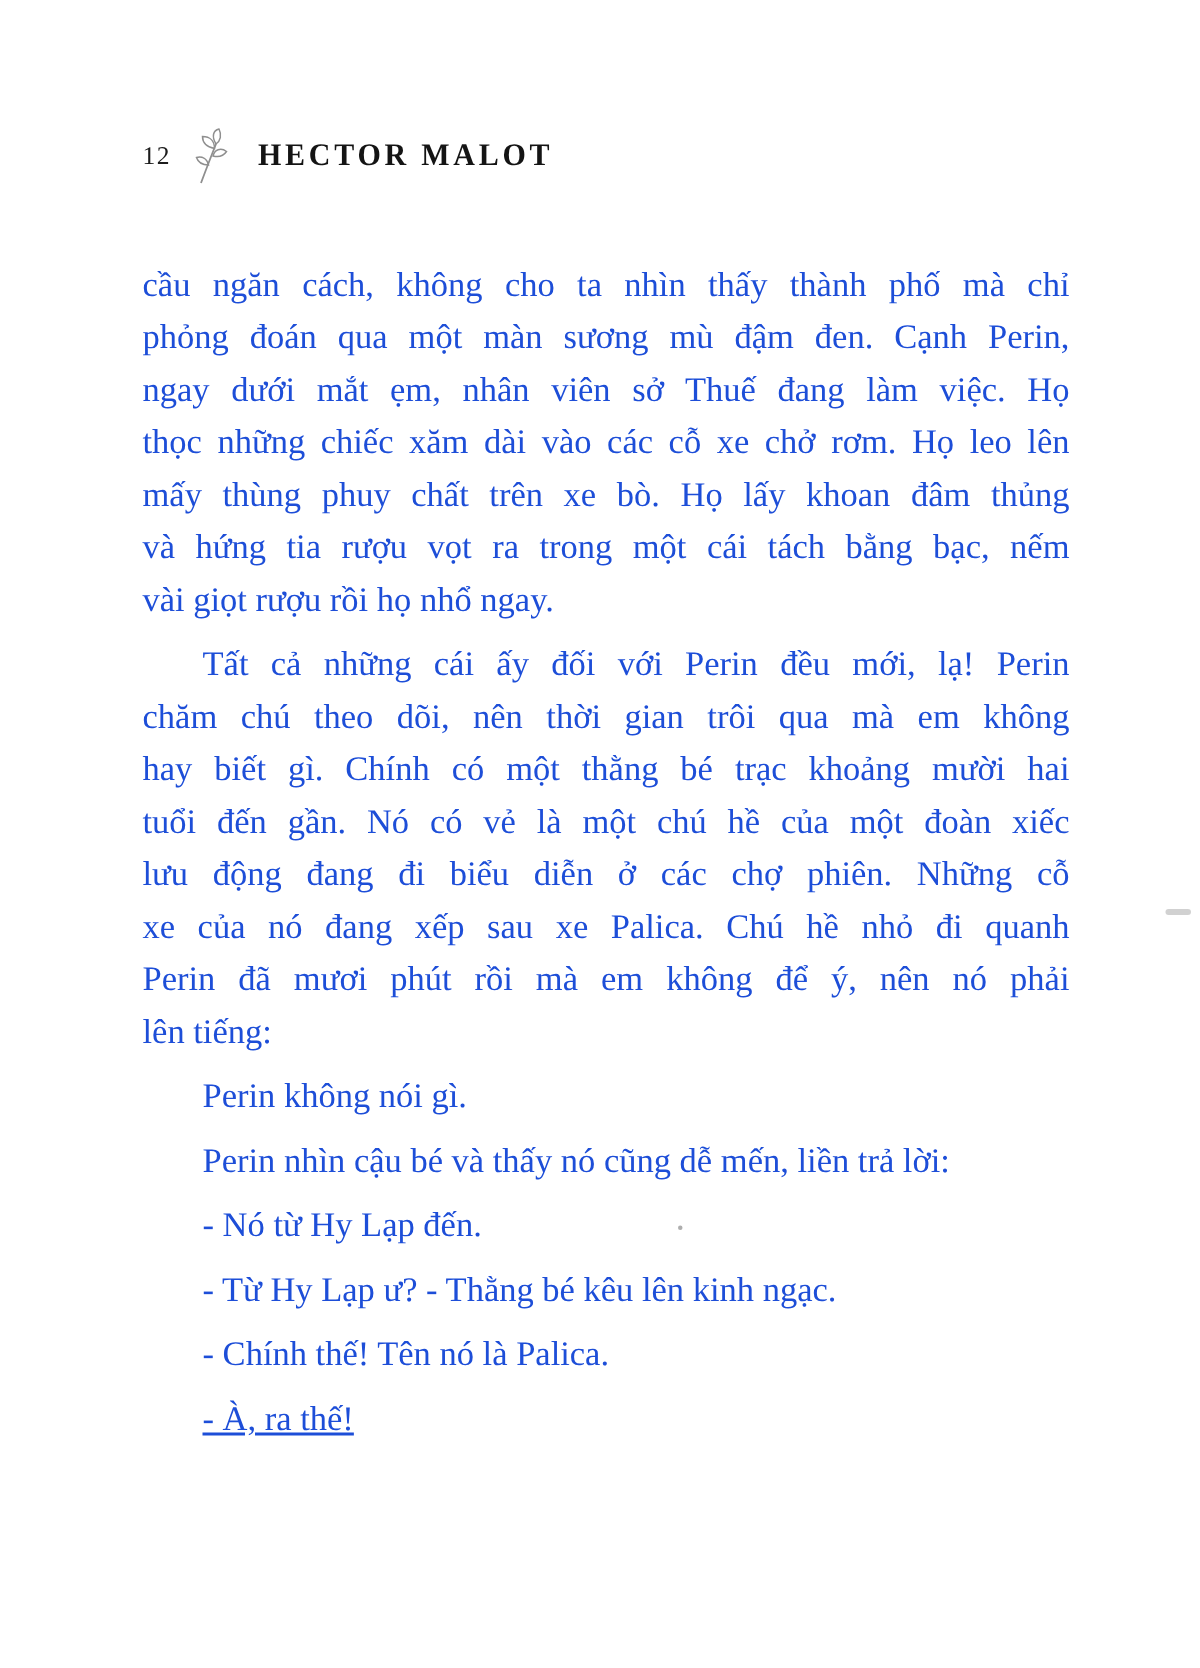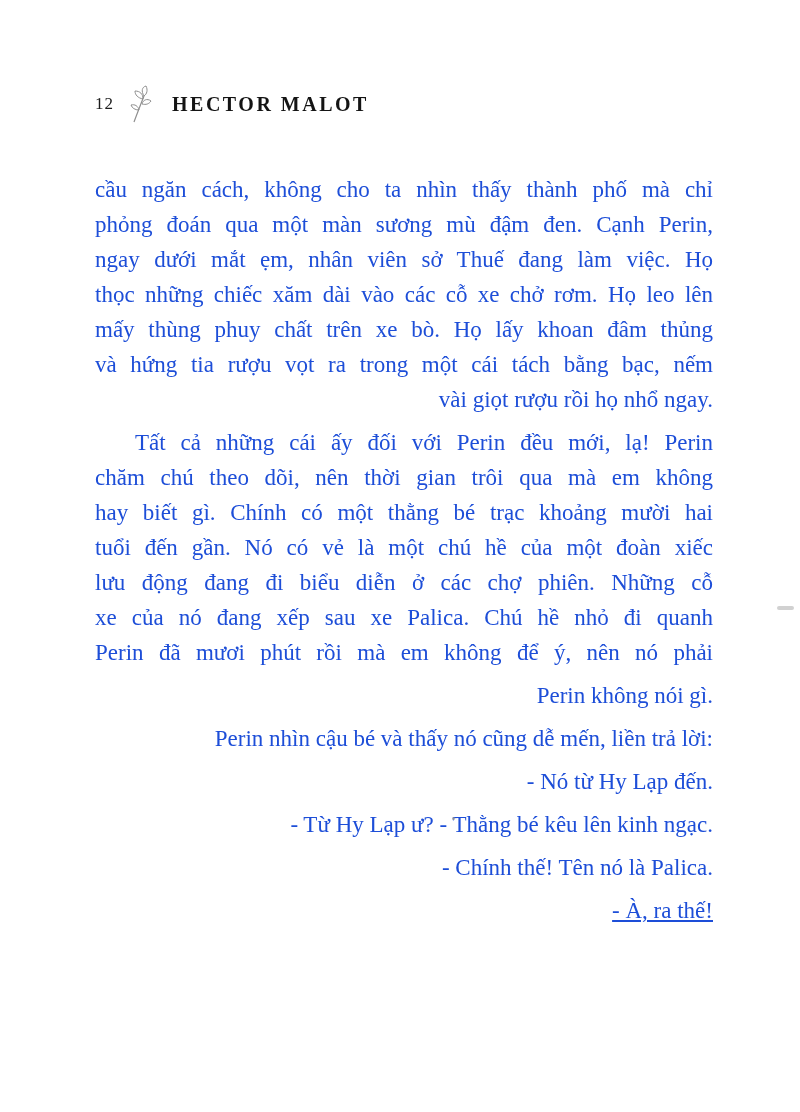--- a/index.html
+++ b/index.html
@@ -50,21 +50,21 @@
     color: #1d4ed8;
     margin-top: 32px;
   }
   .para { margin: 0 0 8px 0; }
   .para:last-child { margin-bottom: 0; text-decoration: underline; }
   .line { width: 100%; }
   .line.just {
     text-align: justify;
     text-align-last: justify;
   }
-  .line.left { text-align: right; }
+  .line.left { text-align: left; }
   .line.indent { text-indent: 40px; }
   .artifact-dash {
     position: absolute;
     left: 777px; top: 606px;
     width: 17px; height: 4px;
     background: #bdbdbd;
     opacity: 0.7;
     border-radius: 2px;
   }
   .artifact-dot {
@@ -104,20 +104,21 @@
         <div class="line left">vài giọt rượu rồi họ nhổ ngay.</div>
       </div>
       <div class="para">
         <div class="line just indent">Tất cả những cái ấy đối với Perin đều mới, lạ! Perin</div>
         <div class="line just">chăm chú theo dõi, nên thời gian trôi qua mà em không</div>
         <div class="line just">hay biết gì. Chính có một thằng bé trạc khoảng mười hai</div>
         <div class="line just">tuổi đến gần. Nó có vẻ là một chú hề của một đoàn xiếc</div>
         <div class="line just">lưu động đang đi biểu diễn ở các chợ phiên. Những cỗ</div>
         <div class="line just">xe của nó đang xếp sau xe Palica. Chú hề nhỏ đi quanh</div>
         <div class="line just">Perin đã mươi phút rồi mà em không để ý, nên nó phải</div>
+        <div class="line left">lên tiếng:</div>
       </div>
       <div class="para">
         <div class="line left indent">Perin không nói gì.</div>
       </div>
       <div class="para">
         <div class="line left indent">Perin nhìn cậu bé và thấy nó cũng dễ mến, liền trả lời:</div>
       </div>
       <div class="para">
         <div class="line left indent">- Nó từ Hy Lạp đến.</div>
       </div>

